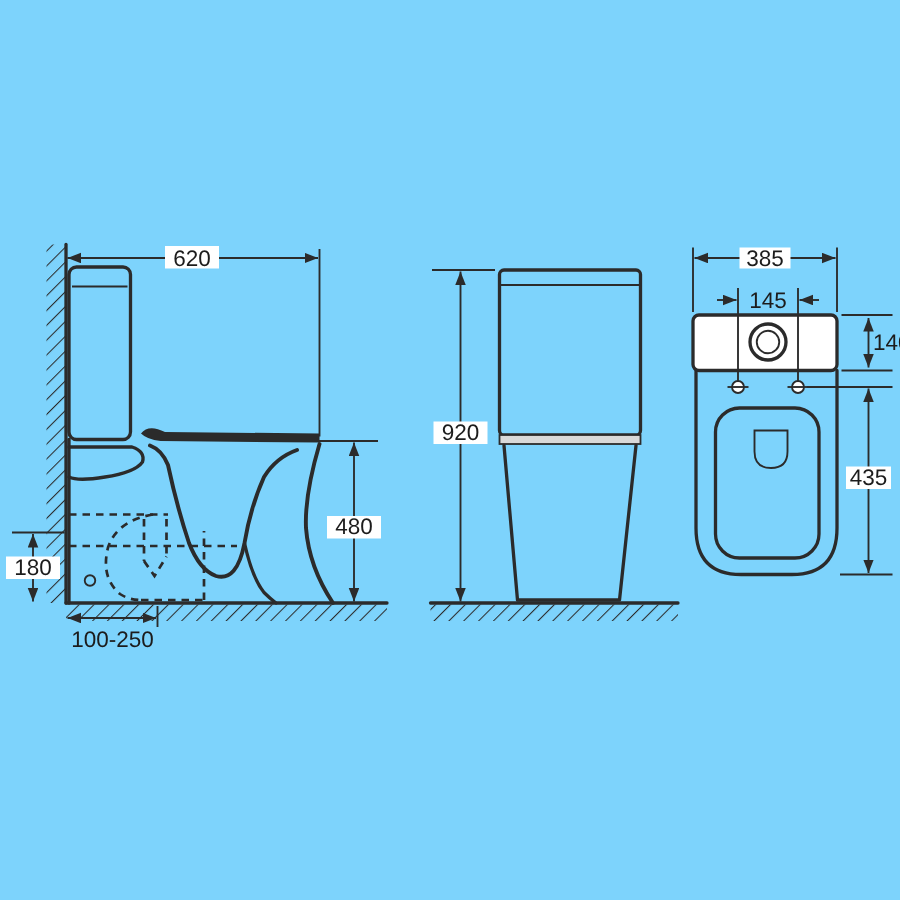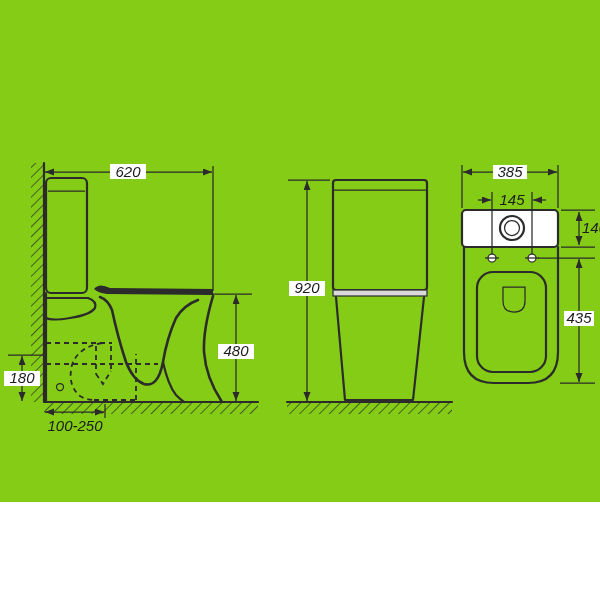--- a/index.html
+++ b/index.html
@@ -1,21 +1,21 @@
 <!DOCTYPE html>
 <html><head>
 <meta charset="utf-8">
 <style>
   html,body{margin:0;padding:0;}
   body{
     width:600px;height:600px;background:#ffffff;
     font-family:"Liberation Sans", sans-serif;
     overflow:hidden;
   }
-  .canvas{width:600px;height:502px;position:relative;background:#84cc16;font-style:italic;}
+  .canvas{width:600px;height:600px;position:relative;background:#7dd3fc;}
   svg{display:block;}
   .ln{stroke:#2b2b2b;stroke-width:2.2;fill:none;stroke-linecap:round;stroke-linejoin:round;}
   .ln-thick{stroke:#2b2b2b;stroke-width:2.6;fill:none;stroke-linecap:round;stroke-linejoin:round;}
   .thin{stroke:#2b2b2b;stroke-width:1.25;fill:none;}
   .dash{stroke:#2b2b2b;stroke-width:1.8;fill:none;stroke-dasharray:5 4;stroke-linecap:butt;}
   .txt{fill:#1c1c1c;font-size:15px;font-family:"Liberation Sans",sans-serif;}
   .bg{fill:#ffffff;stroke:none;}
   .fillwh{fill:#ffffff;}
   .seam{fill:#d9d9d9;stroke:#2b2b2b;stroke-width:1.2;}
 </style>

